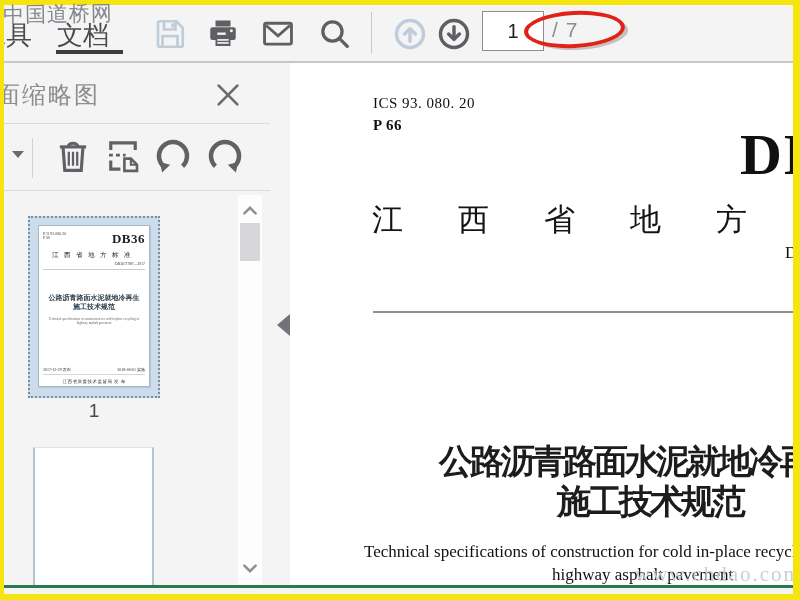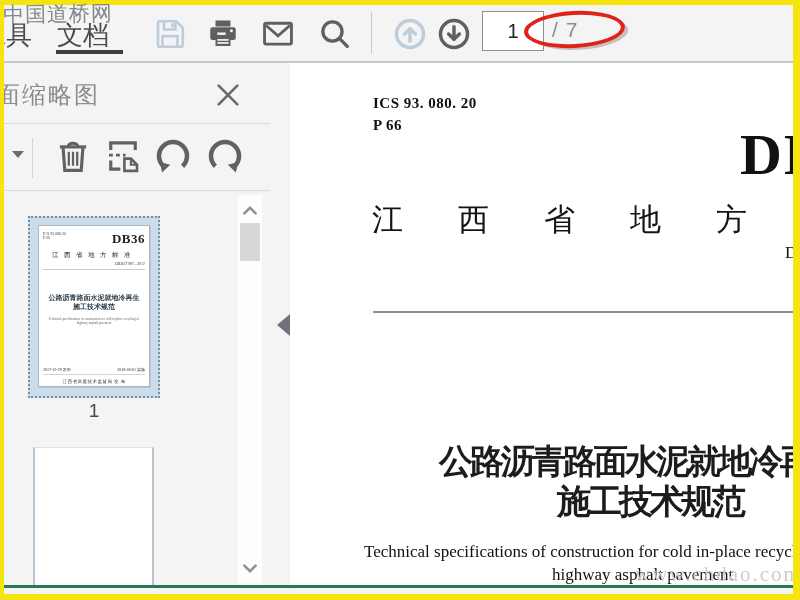--- a/index.html
+++ b/index.html
@@ -68,21 +68,21 @@
   .sb-up, .sb-down { position:absolute; left:0; width:24px; height:22px; display:flex; align-items:center; justify-content:center; color:#8f9093; }
   .sb-up { top:4px; } .sb-down { bottom:6px; }
   .sb-thumb { position:absolute; left:2px; top:28px; width:20px; height:38px; background:#d7d7d9; }
   
   .collapse { position:absolute; left:273px; top:251px; width:0; height:0;
               border-top:11px solid transparent; border-bottom:11px solid transparent; border-right:13px solid #70747a; }
 
   
   .main { position:absolute; left:290px; top:63px; width:503px; height:523px; background:#fff; overflow:hidden;
           font-family:"Liberation Serif", serif; color:#111; }
-  .doc-ics { position:absolute; left:83px; top:32px; font-size:15px; font-weight:bold; letter-spacing:.5px;text-align:center; }
+  .doc-ics { position:absolute; left:83px; top:32px; font-size:15px; font-weight:normal; letter-spacing:.5px;text-align:center; }
   .doc-p   { position:absolute; left:83px; top:54px; font-size:15px; font-weight:bold; letter-spacing:.5px; }
   .doc-db  { position:absolute; left:450px; top:58px; font-size:58px; font-weight:bold; letter-spacing:2px; white-space:nowrap; }
   .doc-row { position:absolute; left:82px; top:136px; font-size:31px; letter-spacing:55px; white-space:nowrap; color:#141414; }
   .doc-num { position:absolute; left:495px; top:180px; font-size:17px; white-space:nowrap; }
   .doc-hr  { position:absolute; left:83px; top:248px; width:440px; height:2px; background:#8f8f8f; }
   .doc-t1  { position:absolute; left:149px; top:376px; font-size:34px; font-weight:bold; letter-spacing:-3px; white-space:nowrap; color:#1c1c1c; }
   .doc-t2  { position:absolute; left:267px; top:416px; font-size:34px; font-weight:bold; letter-spacing:-3px; white-space:nowrap; color:#1c1c1c; }
   .doc-e1  { position:absolute; left:74px; top:479px; font-size:17px; white-space:nowrap; }
   .doc-e2  { position:absolute; left:262px; top:502px; font-size:17px; white-space:nowrap; }
   .wm-br   { position:absolute; left:345px; top:499px; font-size:21px; color:rgba(198,203,208,.95);

